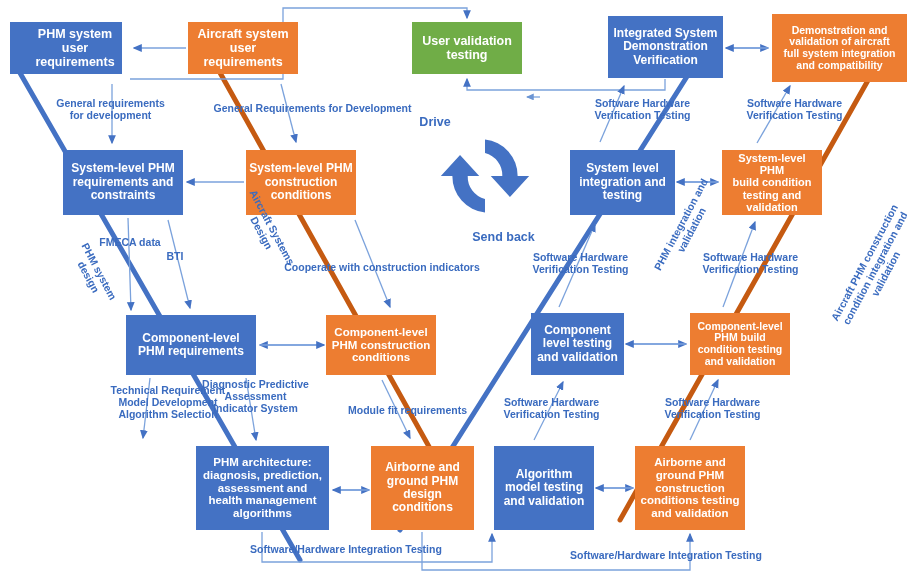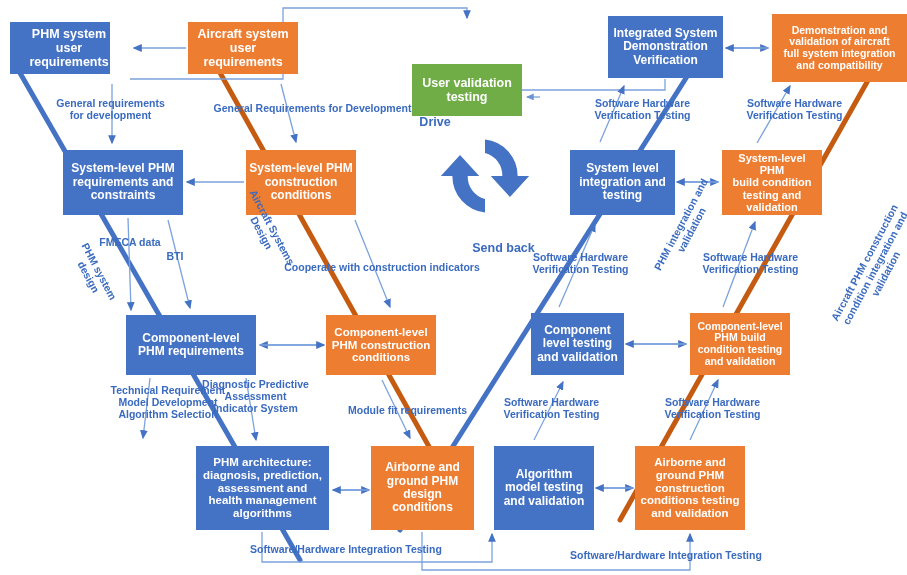--- a/index.html
+++ b/index.html
@@ -80,25 +80,25 @@
 
       <path d="M757,143 L790,86" marker-end="url(#ah)"></path>
       <path d="M723,307 L755,222" marker-end="url(#ah)"></path>
       <path d="M690,440 L718,380" marker-end="url(#ah)"></path>
 
       <path d="M262,532 L262,562 L492,562 L492,534" marker-end="url(#ah)"></path>
       <path d="M422,532 L422,570 L690,570 L690,534" marker-end="url(#ah)"></path>
     </g>
   </svg>
 
-<div class="node blue" style="left: 10px; top: 22px; width: 100px; height: 52px; font-size: 12.5px; white-space: pre-line; padding-left: 21px;">PHM system user
+<div class="node blue" style="left: 10px; top: 22px; width: 112px; height: 52px; font-size: 12.5px; white-space: pre-line; padding-left: 21px;">PHM system user
 requirements</div>
     <div class="node orange" style="left: 188px; top: 22px; width: 110px; height: 52px; font-size: 12.5px; white-space: pre-line;">Aircraft system
 user requirements</div>
-    <div class="node green" style="left: 412px; top: 22px; width: 110px; height: 52px; font-size: 12.5px; white-space: pre-line; margin-top: 42px;">User validation
+    <div class="node green" style="left: 412px; top: 22px; width: 110px; height: 52px; font-size: 12.5px; white-space: pre-line;">User validation
 testing</div>
     <div class="node blue" style="left: 608px; top: 16px; width: 115px; height: 62px; font-size: 12px; white-space: pre-line;">Integrated System
 Demonstration
 Verification</div>
     <div class="node orange" style="left: 772px; top: 14px; width: 135px; height: 68px; font-size: 10.5px; white-space: pre-line;">Demonstration and
 validation of aircraft
 full system integration
 and compatibility</div>
     <div class="node blue" style="left: 63px; top: 150px; width: 120px; height: 65px; font-size: 12px; white-space: pre-line;">System-level PHM
 requirements and
@@ -143,21 +143,21 @@
 conditions testing
 and validation</div>
     <div class="lbl" style="left: 48px; top: 97px; width: 125px; font-size: 10.5px;">General requirements
 for development</div>
     <div class="lbl" style="left: 210px; top: 102px; width: 205px; font-size: 10.5px;">General Requirements for Development</div>
     <div class="lbl" style="left: 585px; top: 97px; width: 115px; font-size: 10.5px;">Software Hardware
 Verification Testing</div>
     <div class="lbl" style="left: 737px; top: 97px; width: 115px; font-size: 10.5px;">Software Hardware
 Verification Testing</div>
     <div class="lbl" style="left: 410px; top: 115px; width: 50px; font-size: 12.5px;">Drive</div>
-    <div class="lbl" style="left: 466px; top: 230px; width: 75px; font-size: 12.5px; margin-top: 11px;">Send back</div>
+    <div class="lbl" style="left: 466px; top: 230px; width: 75px; font-size: 12.5px;">Send back</div>
     <div class="lbl" style="left: 90px; top: 236px; width: 80px; font-size: 10.5px;">FMECA data</div>
     <div class="lbl" style="left: 160px; top: 250px; width: 30px; font-size: 10.5px;">BTI</div>
     <div class="lbl rot" style="left: 48px; top: 262px; width: 92px; font-size: 10.5px; transform: rotate(62deg);">PHM system
 design</div>
     <div class="lbl rot" style="left: 217px; top: 218px; width: 100px; font-size: 10.5px; transform: rotate(62deg);">Aircraft Systems
 Design</div>
     <div class="lbl" style="left: 277px; top: 261px; width: 210px; font-size: 10.5px;">Cooperate with construction indicators</div>
     <div class="lbl" style="left: 523px; top: 251px; width: 115px; font-size: 10.5px;">Software Hardware
 Verification Testing</div>
     <div class="lbl" style="left: 693px; top: 251px; width: 115px; font-size: 10.5px;">Software Hardware

